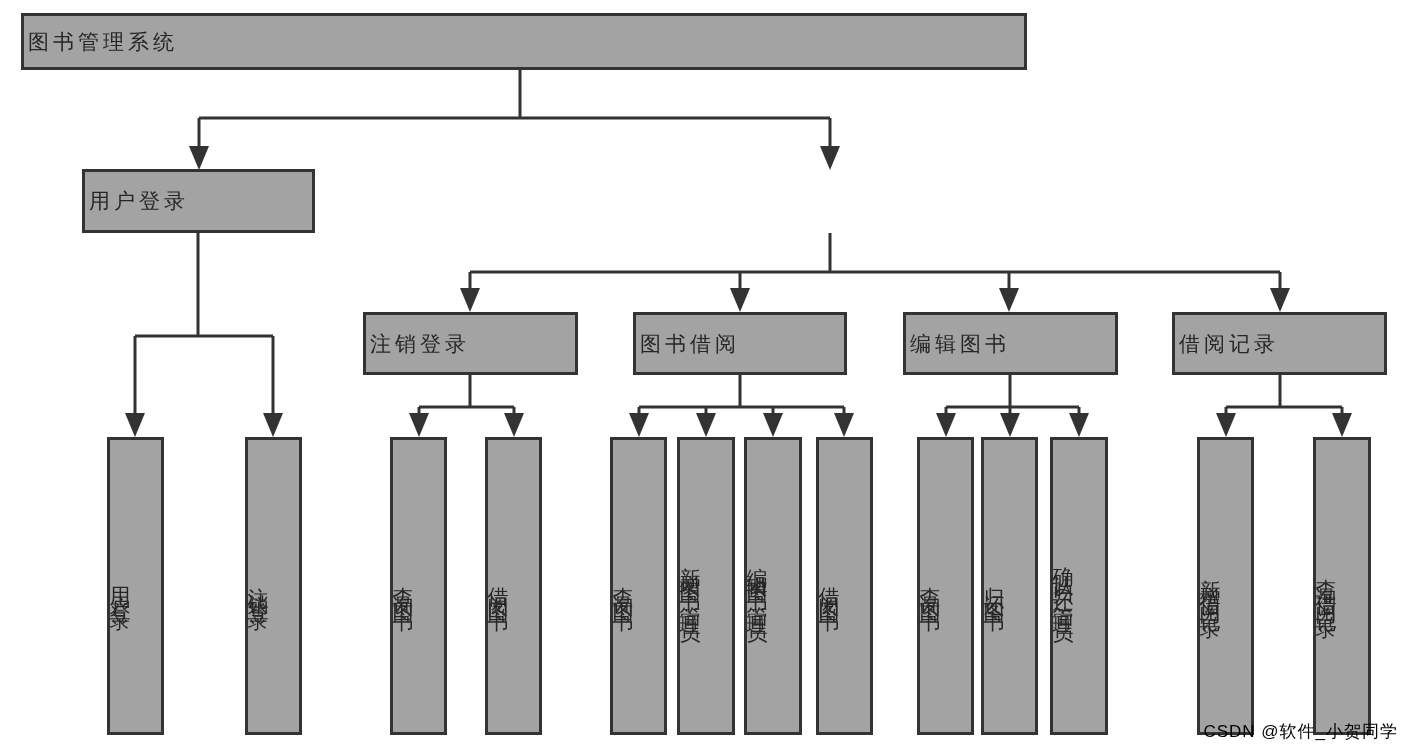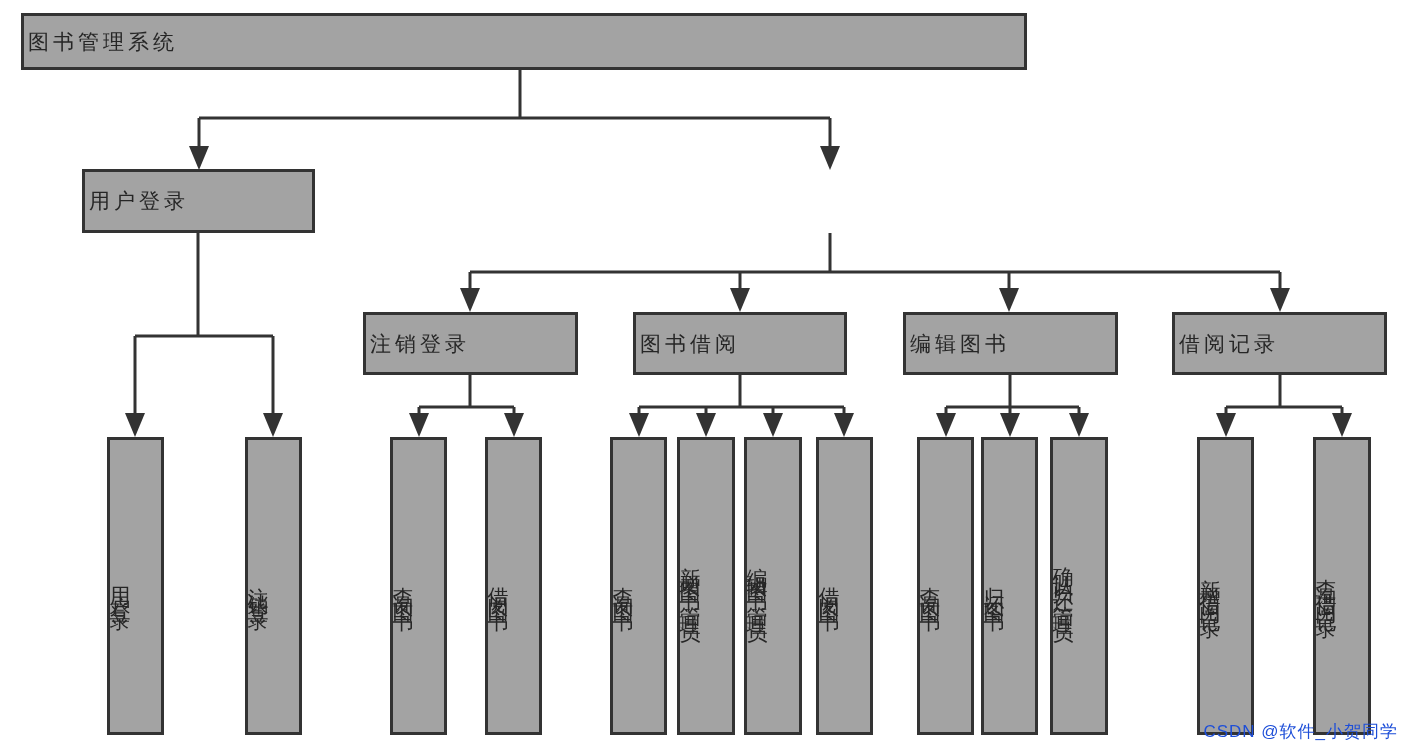--- a/index.html
+++ b/index.html
@@ -14,21 +14,21 @@
     color:#262626;
   }
   .node .lbl{
     font-size:21px;letter-spacing:4px;white-space:nowrap;text-indent:4px;
   }
   .node.v .lbl{
     writing-mode:vertical-rl;letter-spacing:8px;line-height:1;text-indent:0;
     white-space:normal;
   }
   .watermark{
-    position:absolute;right:7px;bottom:4px;color:#1d4ed8;font-size:17px;
+    position:absolute;right:7px;bottom:4px;color:#000000;font-size:17px;
     letter-spacing:1px;white-space:nowrap;
   }
 </style>
 </head>
 <body>
 
 <div class="canvas">
 
   <svg class="connectors" width="1405" height="747">
     <defs>

